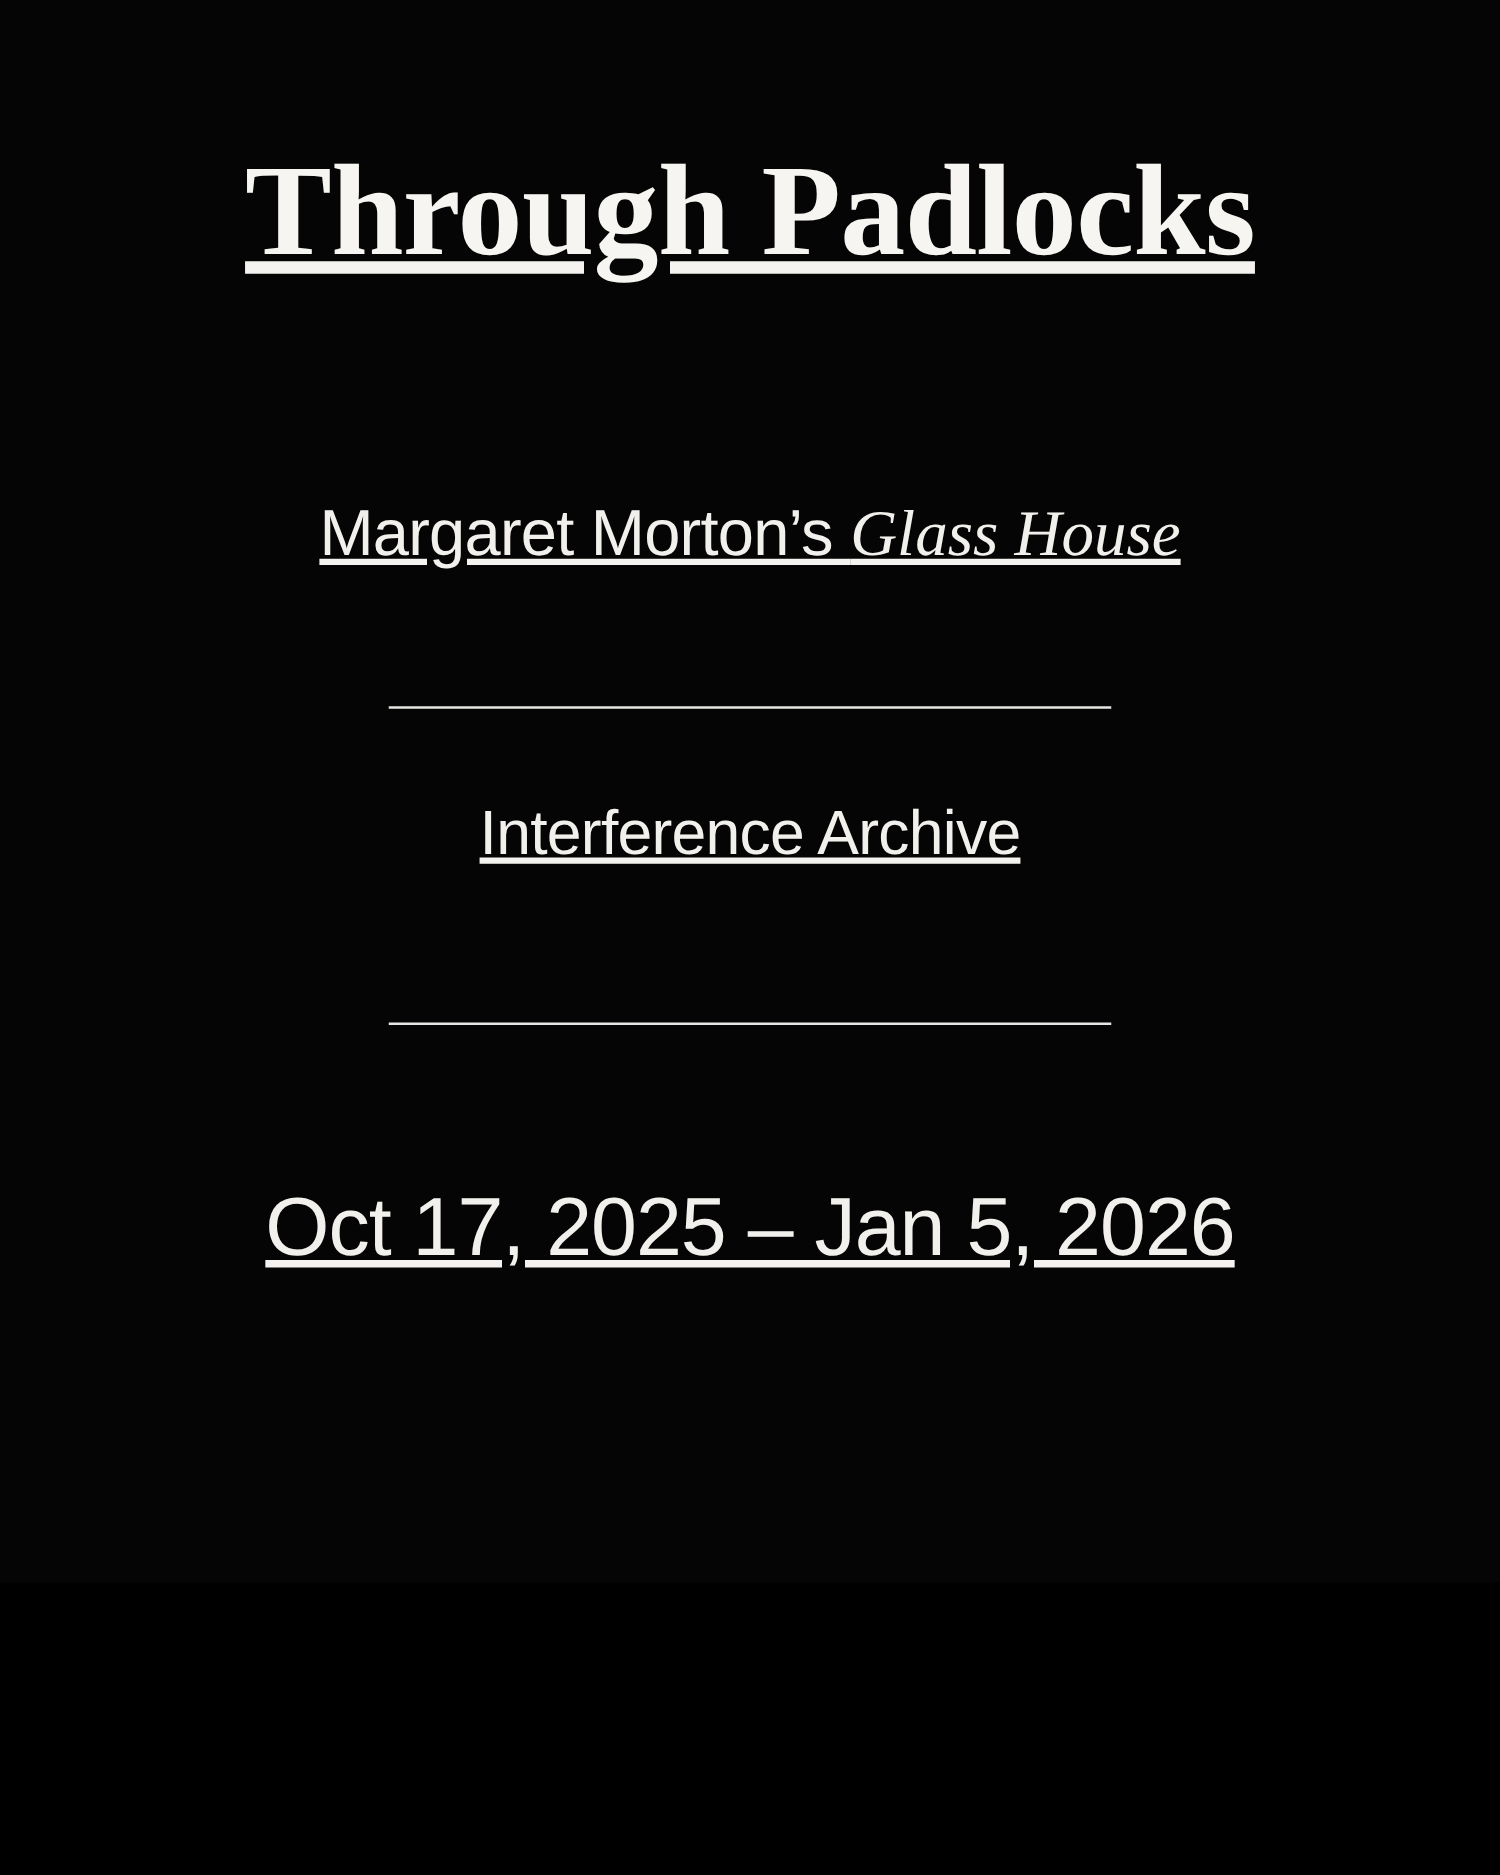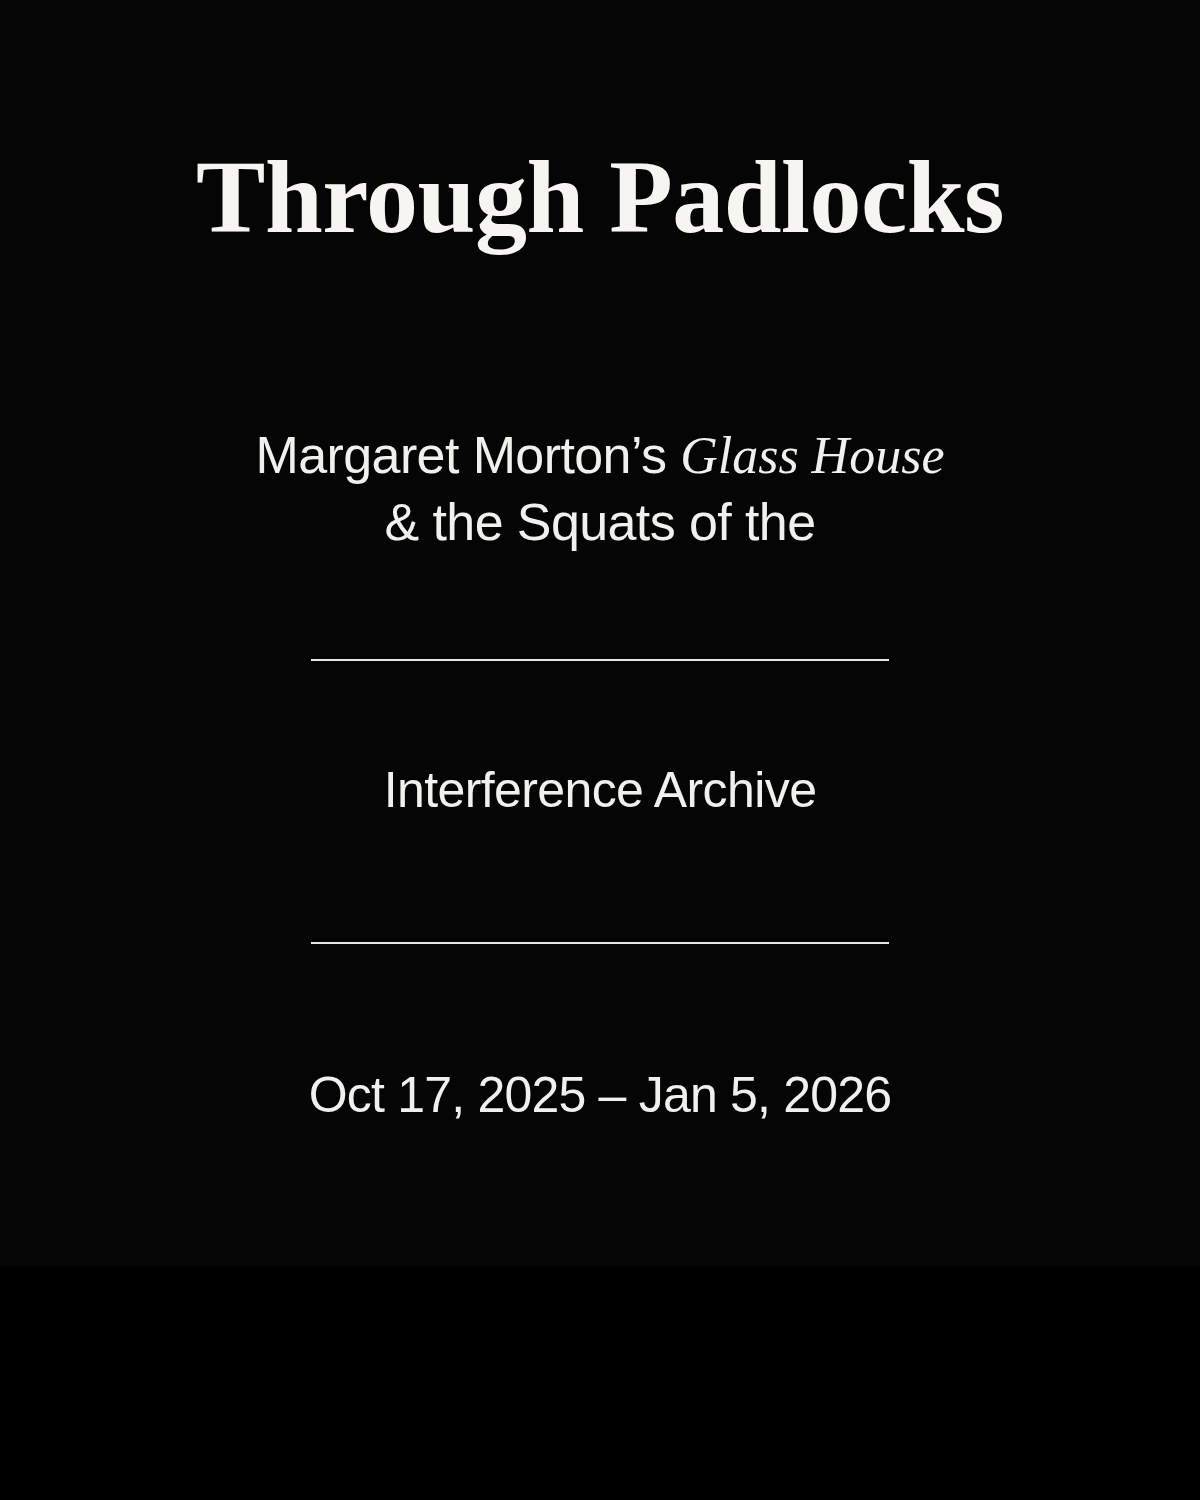--- a/index.html
+++ b/index.html
@@ -17,21 +17,22 @@
   }
   .poster {
     position: relative;
     width: 1200px;
     height: 1266px;
     background: #050505;
     display: flex;
     flex-direction: column;
     align-items: center;
     box-sizing: border-box;
-    padding-top: 72px;
+    padding-top: 44px;
+    text-decoration: underline;
   }
   .headline {
     font-family: "Liberation Serif", serif;
     font-weight: 700;
     font-size: 104px;
     line-height: 1.06;
     letter-spacing: -0.5px;
     color: #f7f5f1;
     text-align: center;
     white-space: nowrap;
@@ -61,30 +62,30 @@
     background: #e8e6e2;
     border: 0;
   }
   .rule-top {
     margin-top: 104px;
   }
   .rule-bottom {
     margin-top: 118px;
   }
   .venue-block {
-    margin-top: 96px;
+    margin-top: 66px;
     font-size: 50px;
     line-height: 1.34;
     letter-spacing: -0.6px;
     color: #f2f0ec;
   }
   .dates-block {
     margin-top: 118px;
     text-align: center;
-    font-size: 50px;
+    font-size: 66px;
     line-height: 1.32;
     letter-spacing: -0.8px;
     color: #f2f0ec;
   }
   .footline {
     position: absolute;
     left: 0;
     right: 0;
     bottom: 112px;
     text-align: center;
@@ -99,21 +100,20 @@
 </style>
 </head>
 <body>
 
 <div class="poster">
 
   <h1 class="headline">Through Padlocks</h1>
 
   <div class="subtitle-block">
     <span class="subtitle-line"><span>Margaret Morton’s </span><span class="italic-title">Glass House</span></span>
-    <span class="subtitle-line">&amp; the Squats of the</span>
   </div>
 
   <div class="rule rule-top"></div>
 
   <div class="venue-block">
     <div>Interference Archive</div>
   </div>
 
   <div class="rule rule-bottom"></div>
 

